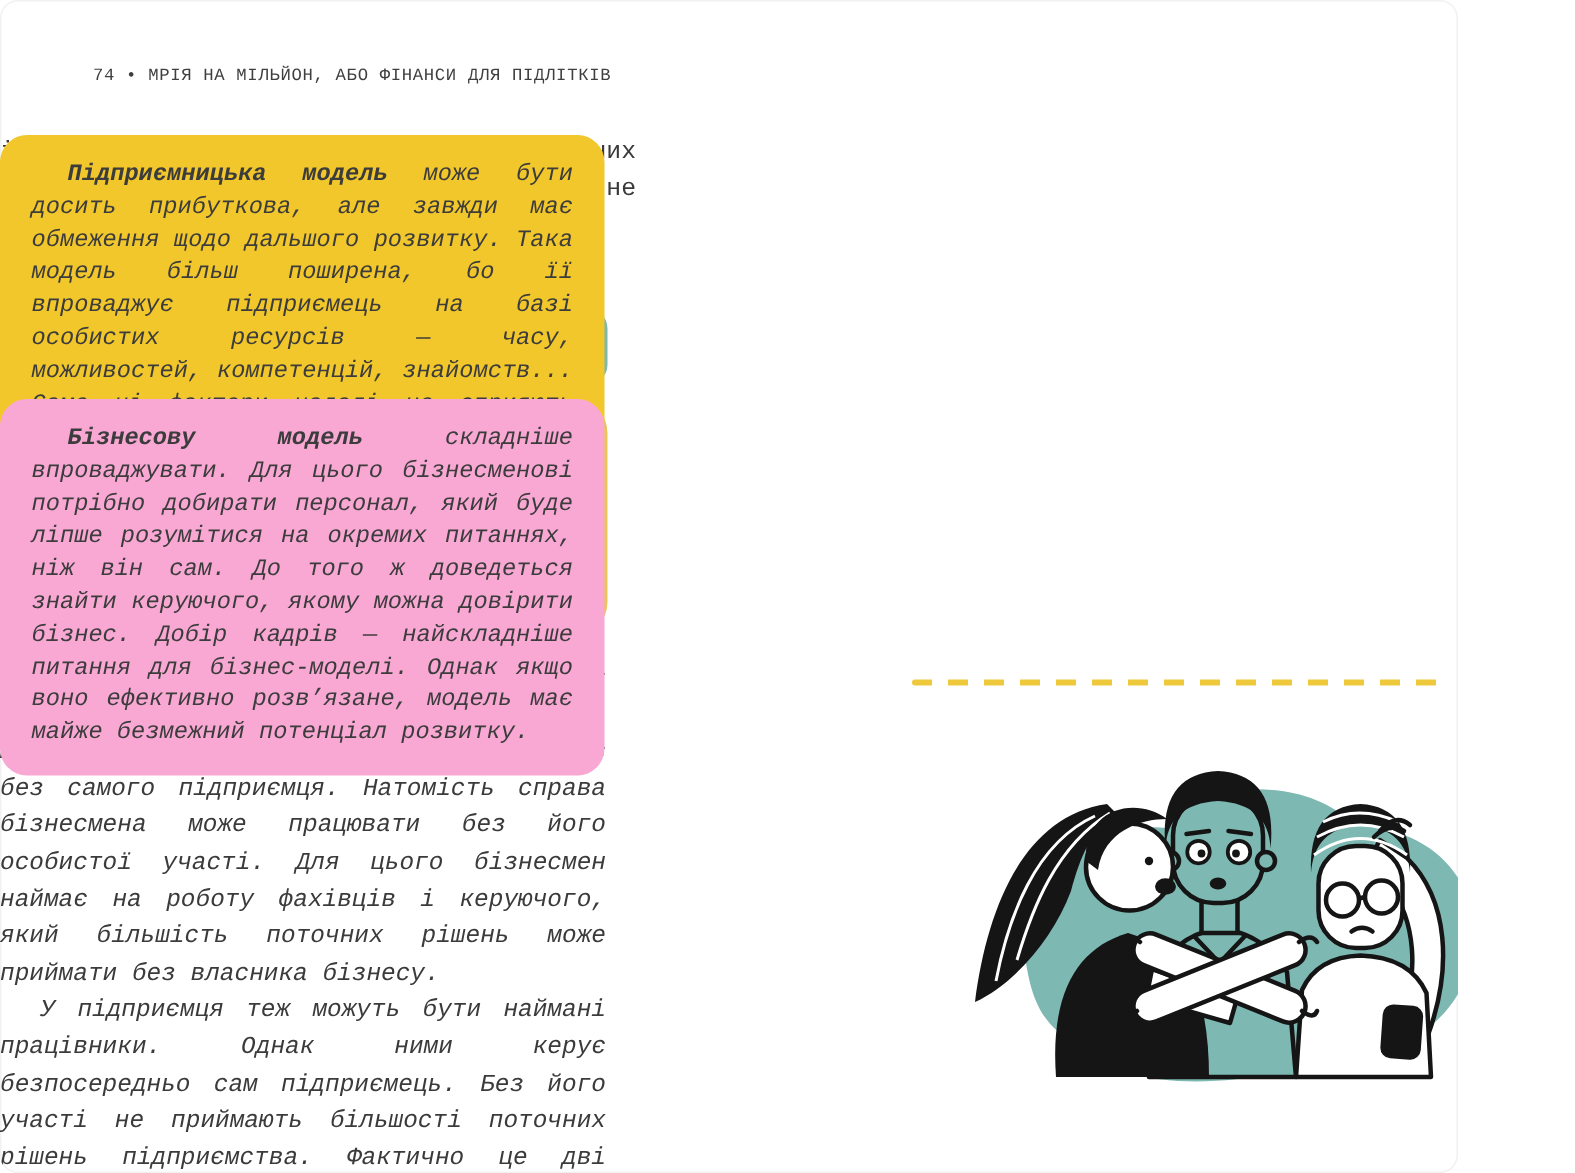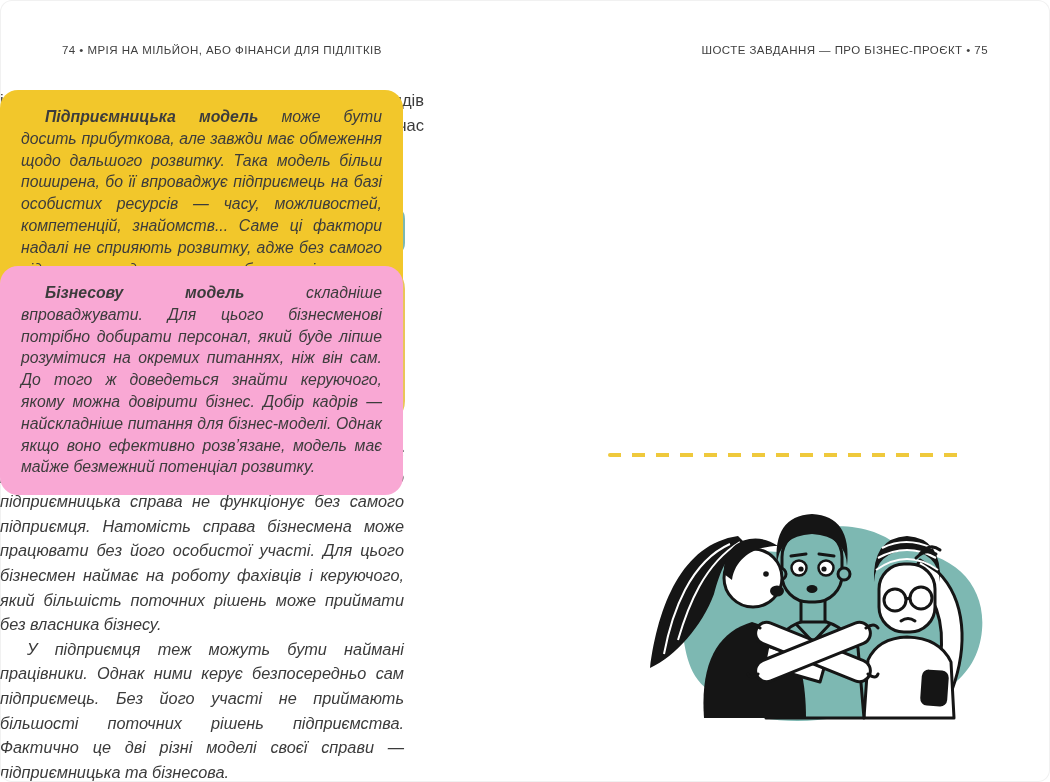--- a/index.html
+++ b/index.html
@@ -4,25 +4,26 @@
 <style>
   * { margin: 0; padding: 0; box-sizing: border-box; }
   body {
     font-family: "Liberation Sans", sans-serif;
     background: #ffffff;
     width: 1050px; height: 782px;
     color: #3a3a3a;
   }
   .spread {
     position: relative;
-    width: 1050px; height: 782px;
+    width: 972px; height: 782px;
     background: #ffffff;
     border-radius: 12px;
     box-shadow: inset 0 0 0 1px #f1f1f1;
     overflow: hidden;
+    font-family: Liberation Mono, monospace;
   }
   
   .running-header {
     position: absolute; top: 44px;
     font-size: 11.5px; letter-spacing: 0.45px;
     color: #3f3f3f; font-weight: 400;
   }
   .rh-left  { left: 62px; }
   .rh-right { right: 62px; text-align: right; }
   .intro-par {
@@ -83,21 +84,20 @@
   .illustration-wrap {
     position: absolute; left: 620px; top: 478px; width: 390px; height: 275px;
   }
 </style>
 </head>
 <body>
 
 <div class="spread">
 
   <div class="running-header rh-left">74 • МРІЯ НА МІЛЬЙОН, АБО ФІНАНСИ ДЛЯ ПІДЛІТКІВ</div>
-  <div class="running-header rh-right">ШОСТЕ ЗАВДАННЯ — ПРО БІЗНЕС-ПРОЄКТ • 75</div>
 
   <div class="intro-par">і знайти спільне рішення за таких різних поглядів украй складно. Справа не просувалася взагалі, а час минав.</div>
 
   <div class="dashed-divider dd-left"></div>
 
   <div class="diagram">
     <div class="diag-header dh-business">БІЗНЕСОВА МОДЕЛЬ</div>
     <div class="diag-header dh-entrepreneur">ПІДПРИЄМНИЦЬКА МОДЕЛЬ</div>
 
     <div class="diag-box db-business">

